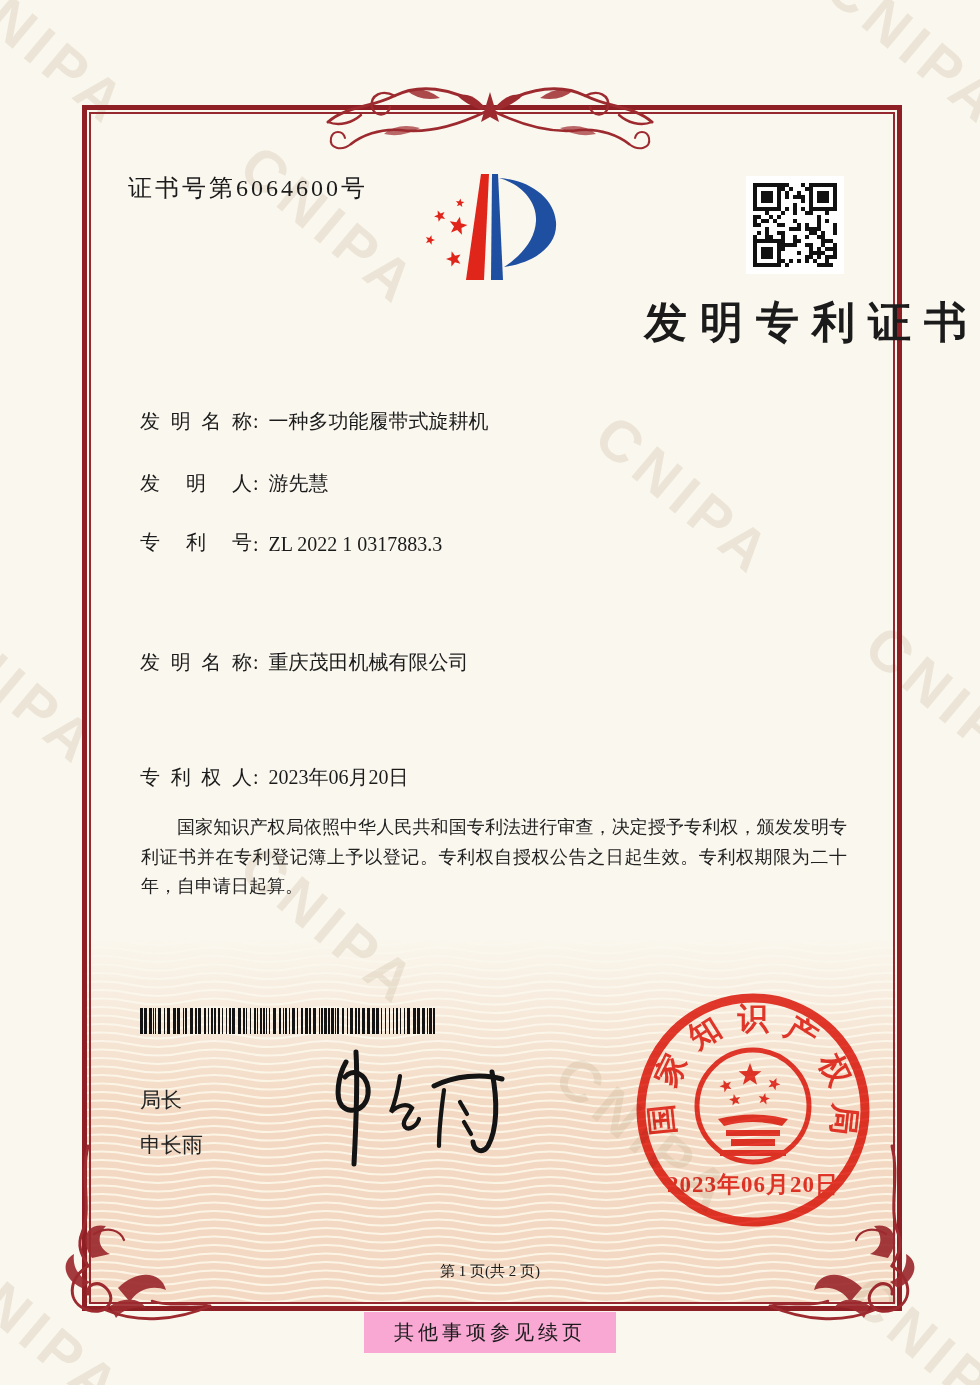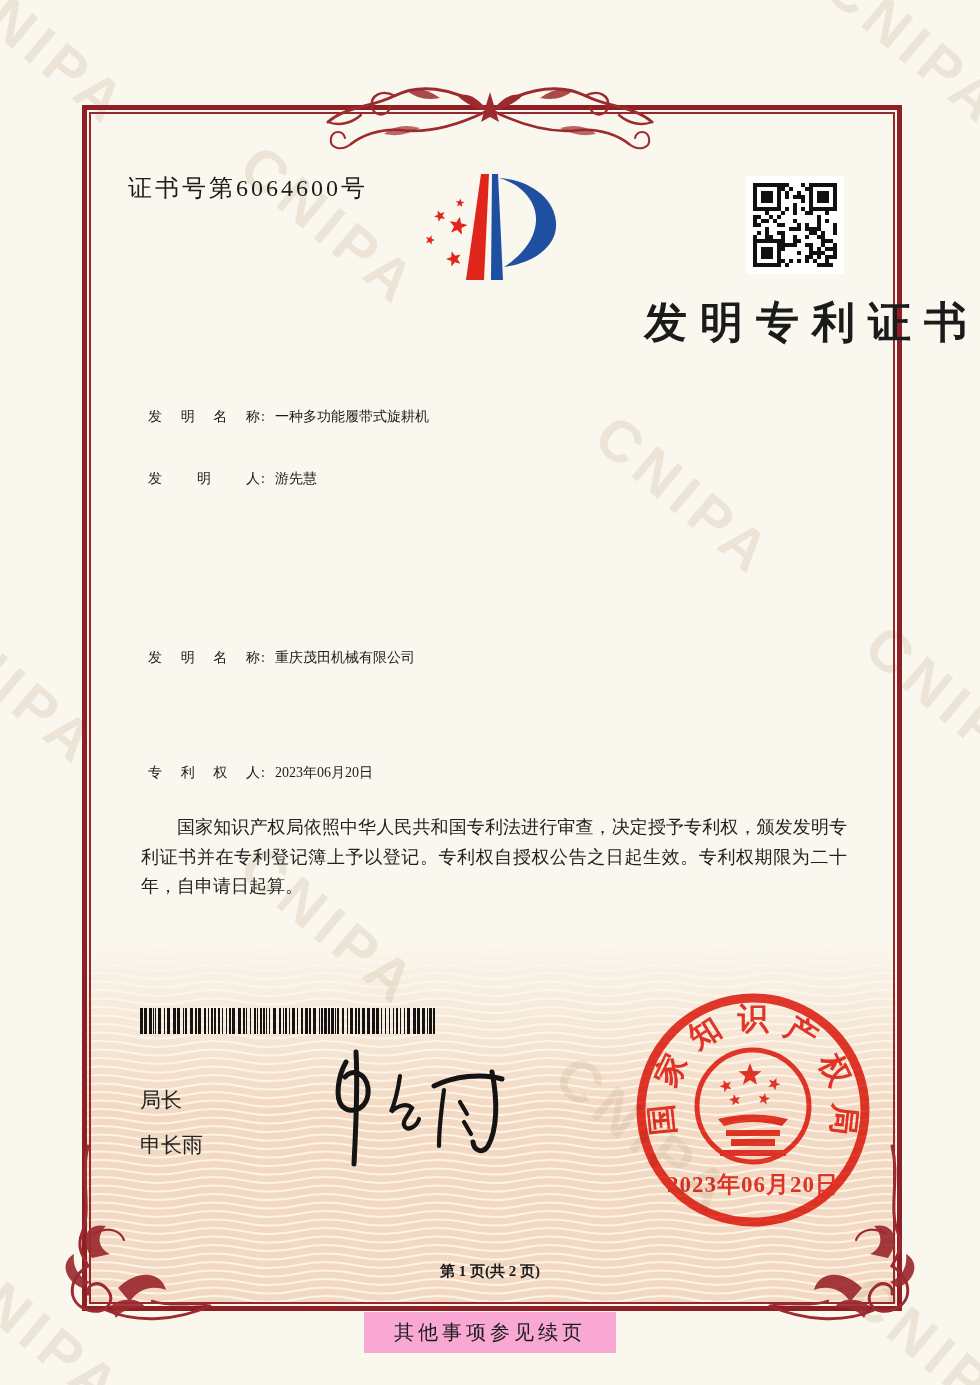--- a/index.html
+++ b/index.html
@@ -23,39 +23,39 @@
 
   .orn{position:absolute;z-index:5;pointer-events:none;}
   .corner-r{transform:scaleX(-1);}
 
   .cert-no{position:absolute;left:128px;top:172px;font-size:24px;letter-spacing:3px;z-index:6;}
   .logo{position:absolute;left:418px;top:164px;z-index:6;}
   .qr{position:absolute;left:746px;top:176px;background:#ffffff;padding:7px;z-index:6;line-height:0;}
   .title{position:absolute;left:0;top:294px;width:100%;text-align:right;font-size:43px;font-weight:700;
          letter-spacing:13px;text-indent:13px;z-index:6;}
 
-  .row{position:absolute;left:148px;font-size:14px;white-space:nowrap;z-index:6;}
+  .row{position:absolute;left:140px;font-size:20px;white-space:nowrap;z-index:6;}
   .f-label{display:inline-block;width:112px;text-align:justify;text-align-last:justify;vertical-align:bottom;}
   .f-colon{margin:0 10px 0 1px;}
   .pair2{position:absolute;left:258px;top:0;}
   .r1{top:408px}.r2{top:470px}.r3{top:529px}.r4{top:589px}.r5{top:649px}.r6{top:707px}.r7{top:764px;width:740px}
 
   .paras{position:absolute;left:141px;top:813px;width:706px;font-size:18px;line-height:29.5px;
          text-align:justify;z-index:6;color:#222;}
   .paras p{margin:0;text-indent:2em;}
 
   .barcode{position:absolute;left:140px;top:1008px;z-index:6;line-height:0;}
   .signer{position:absolute;left:140px;z-index:6;font-family:"Liberation Sans","DejaVu Sans",sans-serif;
           font-weight:400;font-size:21px;color:#222;}
   .signer.t1{top:1086px}.signer.t2{top:1131px}
   .autograph{position:absolute;left:288px;top:1046px;z-index:6;}
 
   .seal{position:absolute;left:632px;top:989px;width:242px;height:242px;z-index:7;mix-blend-mode:multiply;}
 
-  .page-no{position:absolute;left:0;top:1262px;width:100%;text-align:center;font-size:15px;z-index:6;font-weight:bold;}
+  .page-no{position:absolute;left:0;top:1262px;width:100%;text-align:center;font-size:15px;z-index:6;}
   .note{position:absolute;left:50%;top:1312px;transform:translateX(-50%);background:#f9a8d4;
         padding:7px 30px;font-size:20px;letter-spacing:4px;z-index:6;white-space:nowrap;}
 </style>
 </head>
 <body>
 
 <div class="page">
 
   <div class="wm" style="left:40px;top:45px">CNIPA</div>
   <div class="wm" style="left:915px;top:45px">CNIPA</div>
@@ -416,20 +416,23 @@
   </div>
 
   <div class="title">发明专利证书</div>
 
   <div class="row r1">
     <span class="f-label">发明名称</span><span class="f-colon">:</span><span>一种多功能履带式旋耕机</span>
   </div>
   <div class="row r2">
     <span class="f-label">发明人</span><span class="f-colon">:</span><span>游先慧</span>
   </div>
+  <div class="row r3">
+    <span class="f-label">专利号</span><span class="f-colon">:</span><span>ZL 2022 1 0317883.3</span>
+  </div>
   <div class="row r5">
     <span class="f-label">发明名称</span><span class="f-colon">:</span><span>重庆茂田机械有限公司</span>
   </div>
   <div class="row r7" style="position:absolute">
     <span class="f-label">专利权人</span><span class="f-colon">:</span><span>2023年06月20日</span>
   </div>
 
   <div class="paras">
     <p>国家知识产权局依照中华人民共和国专利法进行审查，决定授予专利权，颁发发明专利证书并在专利登记簿上予以登记。专利权自授权公告之日起生效。专利权期限为二十年，自申请日起算。</p>
   </div>

